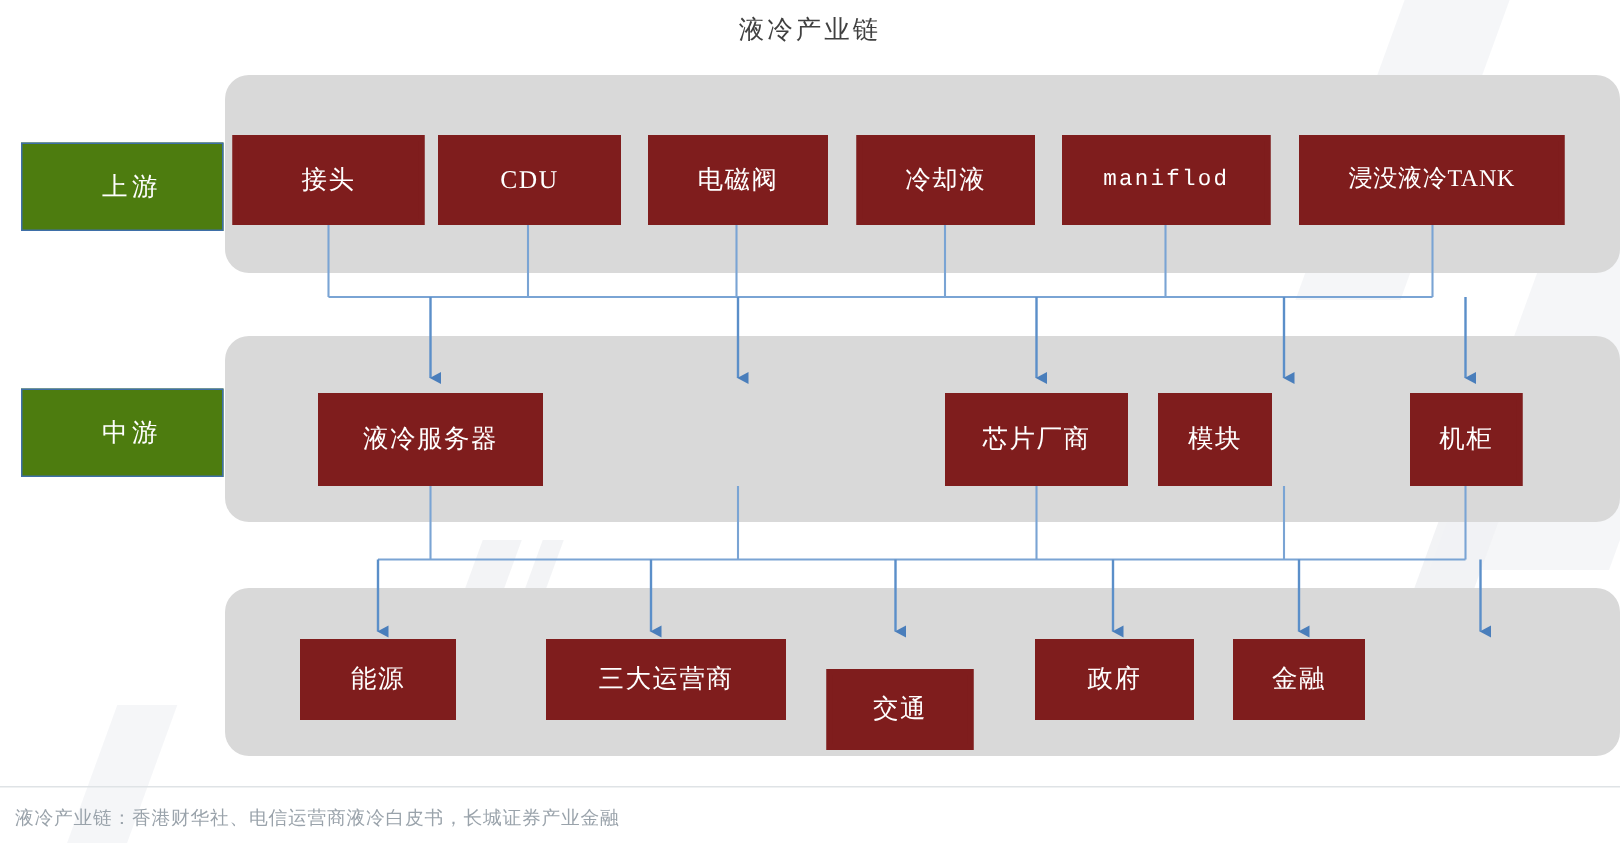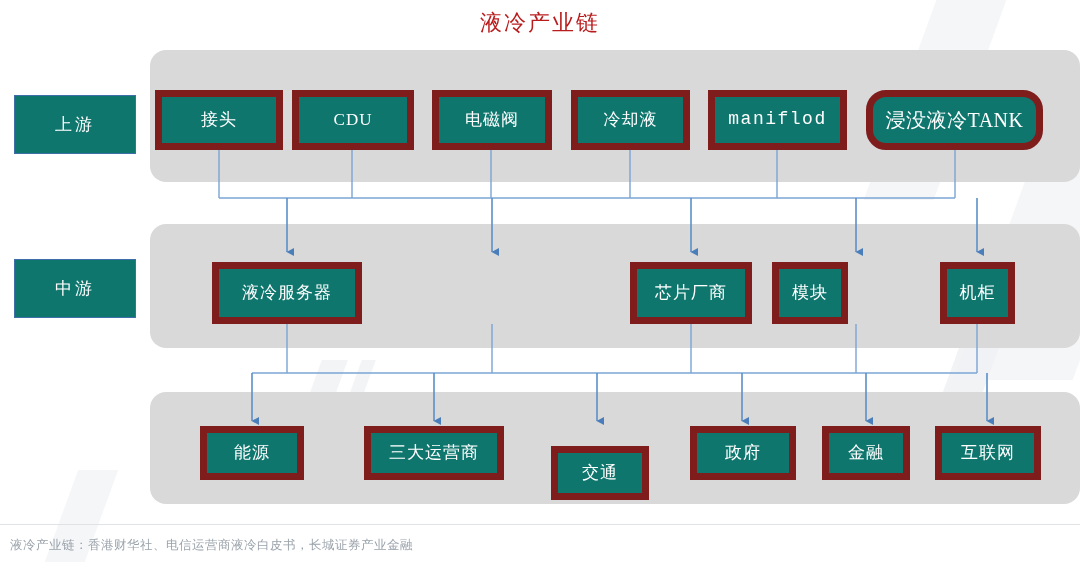--- a/index.html
+++ b/index.html
@@ -29,73 +29,73 @@
     background: #f2f3f5;
     transform: skewX(-20deg);
     opacity: 0.9;
   }
   .title {
     position: absolute;
     top: 8px;
     left: 0;
     width: 1080px;
     text-align: center;
-    font-size: 22px;
-    color: #b91c1c;
+    font-size: 17px;
+    color: #404040;
     font-family: "Liberation Serif", "DejaVu Serif", serif;
     letter-spacing: 2px;
     z-index: 5;
   }
   
   .band {
     position: absolute;
     background: #d9d9d9;
     border-radius: 16px;
     z-index: 1;
   }
   
   .tier-label {
     position: absolute;
-    background: #0f766e;
+    background: #4d7c0f;
     border: 1px solid #3e6fa8;
     color: #ffffff;
     display: flex;
     align-items: center;
     justify-content: center;
     font-size: 17px;
     letter-spacing: 3px;
     z-index: 4;
     font-family: "Liberation Serif", "DejaVu Serif", serif;
+    padding-left: 13px;
   }
   
   .node {
     position: absolute;
-    background: #0f766e;
-    border: 7px solid #7f1d1d;
+    background: #7f1d1d;
+    border: 4px solid #7f1d1d;
     color: #ffffff;
     display: flex;
     align-items: center;
     justify-content: center;
     font-size: 17px;
     letter-spacing: 1px;
     z-index: 4;
     box-sizing: border-box;
     text-align: right;
     font-family: "Liberation Serif", "DejaVu Serif", serif;
     line-height: 1.1;
   }
   .node.mono {
     font-family: "Liberation Mono", "DejaVu Sans Mono", monospace;
-    font-size: 18px;
+    font-size: 15px;
     letter-spacing: 1.5px;
   }
   .node.mixed {
-    font-size: 20px;
+    font-size: 16px;
     letter-spacing: 0.5px;
-    border-radius: 20px;
   }
   
   .conn {
     position: absolute;
     z-index: 3;
     top: 0;
     left: 0;
     width: 1080px;
     height: 562px;
     pointer-events: none;
@@ -195,22 +195,21 @@
   <div class="node" style="left:571px; top:90px; width:119px; height:60px;">冷却液</div>
   <div class="node mono" style="left:708px; top:90px; width:139px; height:60px;">maniflod</div>
   <div class="node mixed" style="left:866px; top:90px; width:177px; height:60px;">浸没液冷TANK</div>
 
   <div class="node" style="left:212px; top:262px; width:150px; height:62px;">液冷服务器</div>
   <div class="node" style="left:630px; top:262px; width:122px; height:62px;">芯片厂商</div>
   <div class="node" style="left:772px; top:262px; width:76px; height:62px;">模块</div>
   <div class="node" style="left:940px; top:262px; width:75px; height:62px;">机柜</div>
 
   <div class="node" style="left:200px; top:426px; width:104px; height:54px;">能源</div>
-  <div class="node" style="left:364px; top:426px; width:140px; height:54px;">三大运营商</div>
+  <div class="node" style="left:364px; top:426px; width:160px; height:54px;">三大运营商</div>
   <div class="node" style="left:551px; top:426px; width:98px; height:54px;margin-top:20px;">交通</div>
   <div class="node" style="left:690px; top:426px; width:106px; height:54px;">政府</div>
   <div class="node" style="left:822px; top:426px; width:88px; height:54px;">金融</div>
-  <div class="node" style="left:935px; top:426px; width:106px; height:54px;">互联网</div>
 
   <div class="rule" style="top:524px;"></div>
   <div class="source">液冷产业链：香港财华社、电信运营商液冷白皮书，长城证券产业金融</div>
 
 </div>
 
 </body></html>

